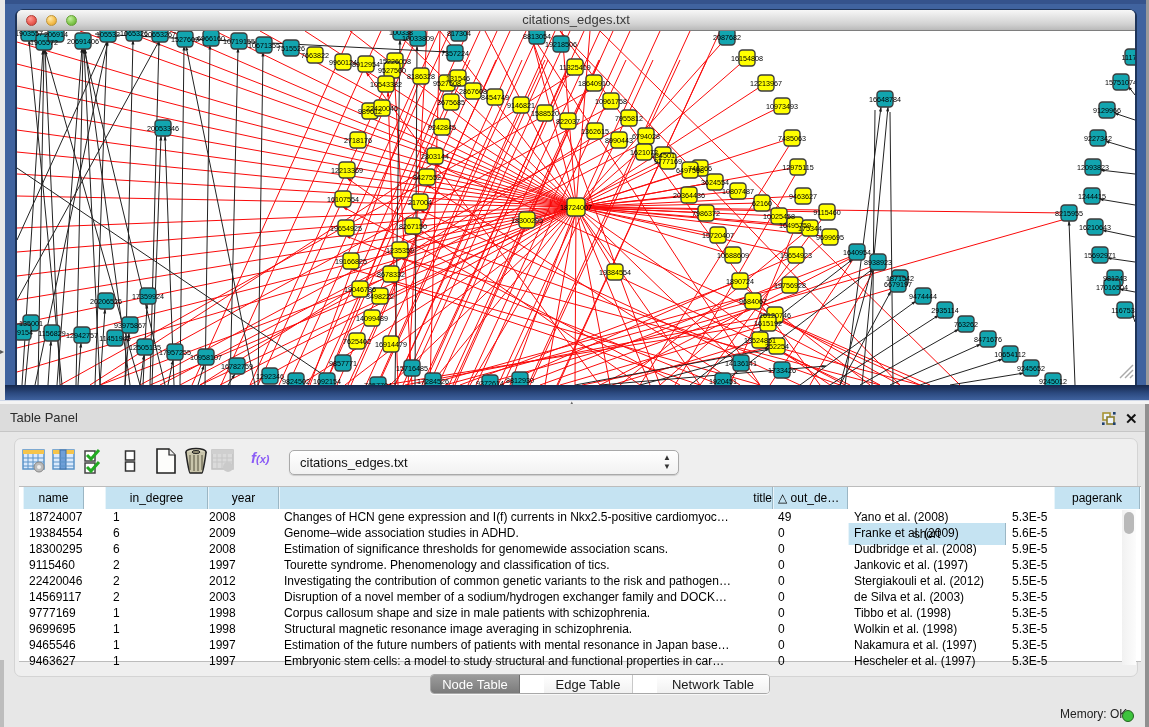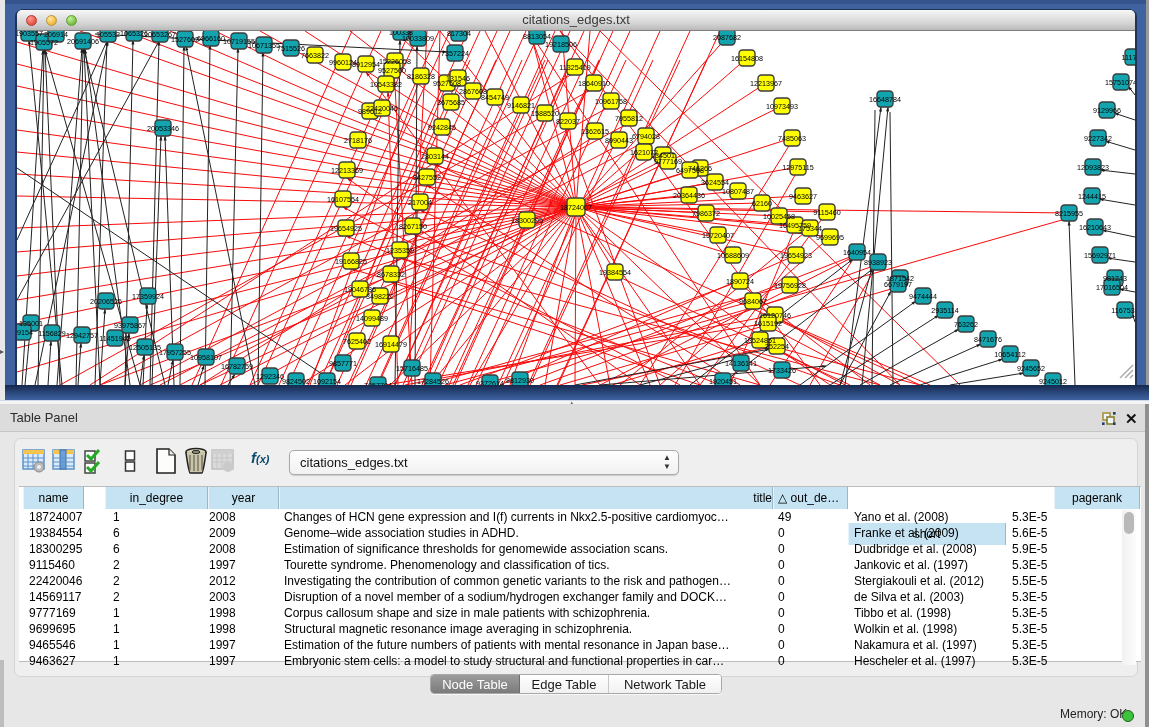--- a/index.html
+++ b/index.html
@@ -39,21 +39,21 @@
 .c { position:absolute; top:0; font-size:12px; color:#000; height:16px; line-height:16px; overflow:hidden; }
 .c0 { left:6px; width:80px; }
 .c1 { left:90px; width:90px; }
 .c2 { left:186px; width:70px; }
 .c3 { left:261px; width:492px; }
 .c4 { left:755px; width:70px; }
 .c5 { left:831px; width:150px; }
 .c6 { left:989px; width:90px; }
 .vscroll { position:absolute; left:1103px; top:23px; width:14px; height:155px; background:linear-gradient(90deg,#f1f1f1,#fcfcfc); }
 .vthumb { position:absolute; left:2px; top:2px; width:10px; height:22px; background:#b9b9b9; border-radius:5px; }
-.tabs { position:absolute; left:430px; top:674px; height:20px; display:flex; border:1px solid #a8a8a8; border-radius:4px; overflow:hidden; background:#fff; box-shadow:0 1px 0 rgba(255,255,255,.7); }
+.tabs { position:absolute; left:430px; top:674px; height:20px; display:flex; border:1px solid #a8a8a8; border-radius:4px; overflow:hidden; background:#fff; box-shadow:0 1px 0 rgba(255,255,255,.7);gap:24px; }
 .tab { font-size:13px; line-height:19px; text-align:center; color:#1a1a1a; background:linear-gradient(#fff,#f1f1f1); border-right:1px solid #c8c8c8; }
 .tab.sel { background:linear-gradient(#9c9c9c,#7b7b7b); color:#fff; border-right:1px solid #6e6e6e; }
 .tab:last-child { border-right:none; }
 .status { position:absolute; left:1060px; top:707px; font-size:12px; color:#222; }
 .greendot { position:absolute; left:1122px; top:710px; width:12px; height:12px; border-radius:50%; background:#3dc43d; border:1.5px solid #23621f; }
 .icon { position:absolute; top:8px; }
 </style></head><body>
 <div class="top"></div>
 <div class="top-edge"></div>
 <div class="left-gutter"></div>
@@ -651,21 +651,21 @@
       <path d="M3 5 c0 2 3 21 4 21 h12 c1 0 4-19 4-21" fill="#c9c5ab" stroke="#222" stroke-width="1.5"></path>
       <ellipse cx="13" cy="5" rx="4" ry="1.5" fill="#999479" stroke="#222"></ellipse>
       <path d="M7 8 v15 M11 8 v16 M15 8 v16 M19 8 v15" stroke="#55513c" stroke-width="1"></path>
     </svg>
     <svg class="icon" style="left:196px" width="24" height="28" viewBox="0 0 24 28" opacity="0.55">
       <rect x="1" y="3" width="21" height="19" fill="#c9c9c9" stroke="#9a9a9a" stroke-width="1.5"></rect>
       <rect x="1" y="3" width="21" height="4" fill="#b5b5b5"></rect>
       <path d="M1 11 h21 M1 15 h21 M6 7 v15 M11 7 v15 M16 7 v15" stroke="#a5a5a5" stroke-width="1"></path>
       <circle cx="17" cy="20" r="5" fill="#adadad"></circle>
     </svg>
-    <div style="position:absolute;left:236px;top:10px;font-size:15px;font-style:italic;font-weight:bold;color:#0c4a6e">f<span style="font-size:11px">(x)</span></div>
+    <div style="position:absolute;left:236px;top:10px;font-size:15px;font-style:italic;font-weight:bold;color:#8b5cf6">f<span style="font-size:11px">(x)</span></div>
     <div class="combo">citations_edges.txt<span class="arr">▲<br>▼</span></div>
   </div>
   <div class="tablewrap">
     <div class="thead">
       <div class="th" style="left:0px; width:61px;">name</div>
       <div class="th" style="left:82px; width:103px;">in_degree</div>
       <div class="th" style="left:185px; width:71px;">year</div>
       <div class="th" style="left:256px; width:494px;text-align:right;">title</div>
       <div class="th" style="left:750px; width:75px;text-align:left;padding-left:4px;">△ out_de…</div>
       <div class="th" style="left:825px; width:158px;margin-top:36px;">short</div>

